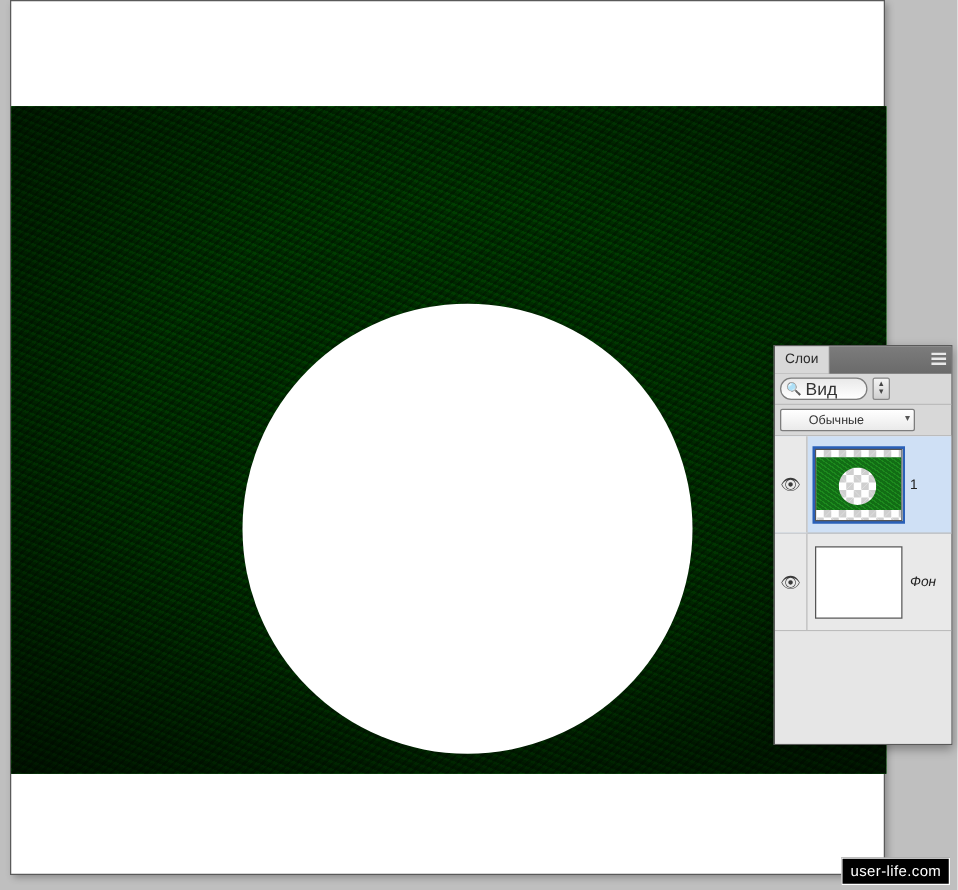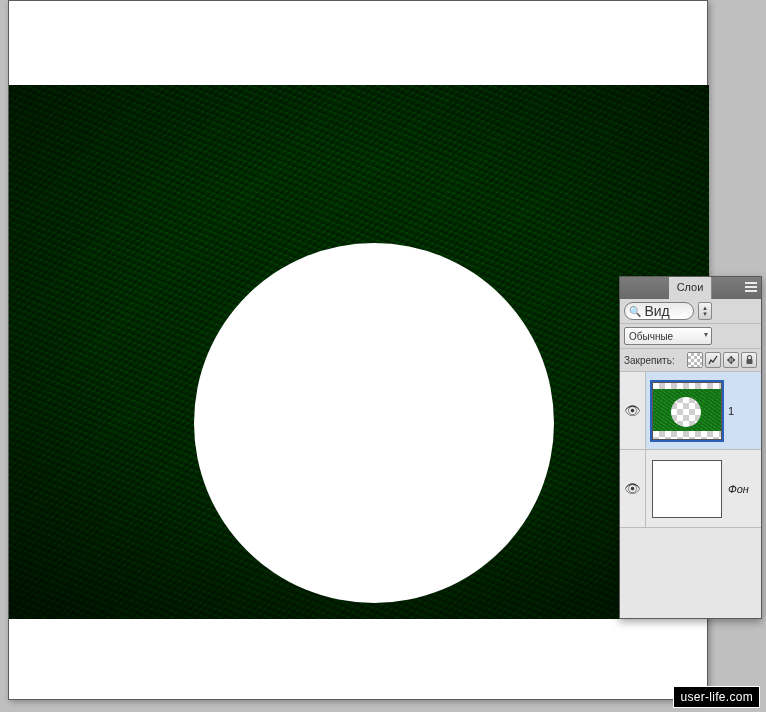--- a/index.html
+++ b/index.html
@@ -52,21 +52,20 @@
     width: 143px;
     background: #d8d8d8;
     border: 1px solid #5a5a5a;
     box-shadow: 0 3px 8px rgba(0,0,0,0.35);
   }
   .panel-tabs {
     height: 22px;
     background: linear-gradient(#7c7c7c, #6a6a6a);
     display: flex;
     position: relative;
-    justify-content: center;
   }
   .panel-tab {
     height: 22px;
     padding: 4px 8px 0 8px;
     background: #d8d8d8;
     border-right: 1px solid #888;
     color: #2a2a2a;
     font-size: 11px;
   }
   .panel-menu {
@@ -97,25 +96,25 @@
   .search-box .txt { font-size: 14px; color:#333; }
   .arrows-btn {
     width: 14px; height: 18px;
     background: linear-gradient(#f4f4f4,#d0d0d0);
     border: 1px solid #888; border-radius: 2px;
     display:flex; flex-direction:column; align-items:center; justify-content:center;
   }
   .arrows-btn::before { content:"▴"; font-size:7px; line-height:6px; color:#444;}
   .arrows-btn::after { content:"▾"; font-size:7px; line-height:6px; color:#444;}
   .blend-box {
-    width: 88px; height: 18px;
+    width: 108px; height: 18px;
     background: linear-gradient(#fff,#eaeaea);
     border: 1px solid #7d7d7d;
     border-radius: 2px;
-    display:flex; align-items:center; padding: 0 4px;
+    display:flex; align-items:center; padding: 0 22px;
     font-size: 10px; color:#333;
     position: relative;
   }
   .blend-box::after {
     content:"▾"; position:absolute; right:3px; top:2px; font-size:8px; color:#555;
   }
   .lock-row {
     font-size: 10px; color:#333;
   }
   .lock-row .lbl { margin-right: 2px; }
@@ -237,38 +236,20 @@
       <span class="mag">🔍</span>
       <span class="txt">Вид</span>
     </div>
     <div class="arrows-btn"></div>
   </div>
 
   <div class="panel-row">
     <div class="blend-box">Обычные</div>
   </div>
 
-  <div class="panel-row lock-row">
-    <span class="lbl">Закрепить:</span>
-    <div class="lock-btns">
-      <div class="lock-btn checker-tiny"></div>
-      <div class="lock-btn">
-        <svg width="10" height="10" viewBox="0 0 10 10">
-            <path d="M1 9 L3 5 L5 7 L9 1" stroke="#333" stroke-width="1.3" fill="none"></path>
-          </svg>
-      </div>
-      <div class="lock-btn">✥</div>
-      <div class="lock-btn">
-        <svg width="9" height="10" viewBox="0 0 9 10">
-            <rect x="1.5" y="4" width="6" height="5" rx="1" fill="#555"></rect>
-            <path d="M2.5 4 V2.5 a2 2 0 0 1 4 0 V4" fill="none" stroke="#555" stroke-width="1.2"></path>
-          </svg>
-      </div>
-    </div>
-  </div>
 
   <div class="layers-list">
 
     <div class="layer-item selected">
       <div class="visibility-col">
         <span class="eye">👁</span>
       </div>
       <div class="thumb active">
         <div class="checker-bg"></div>
         <div class="grass-mini"></div>

